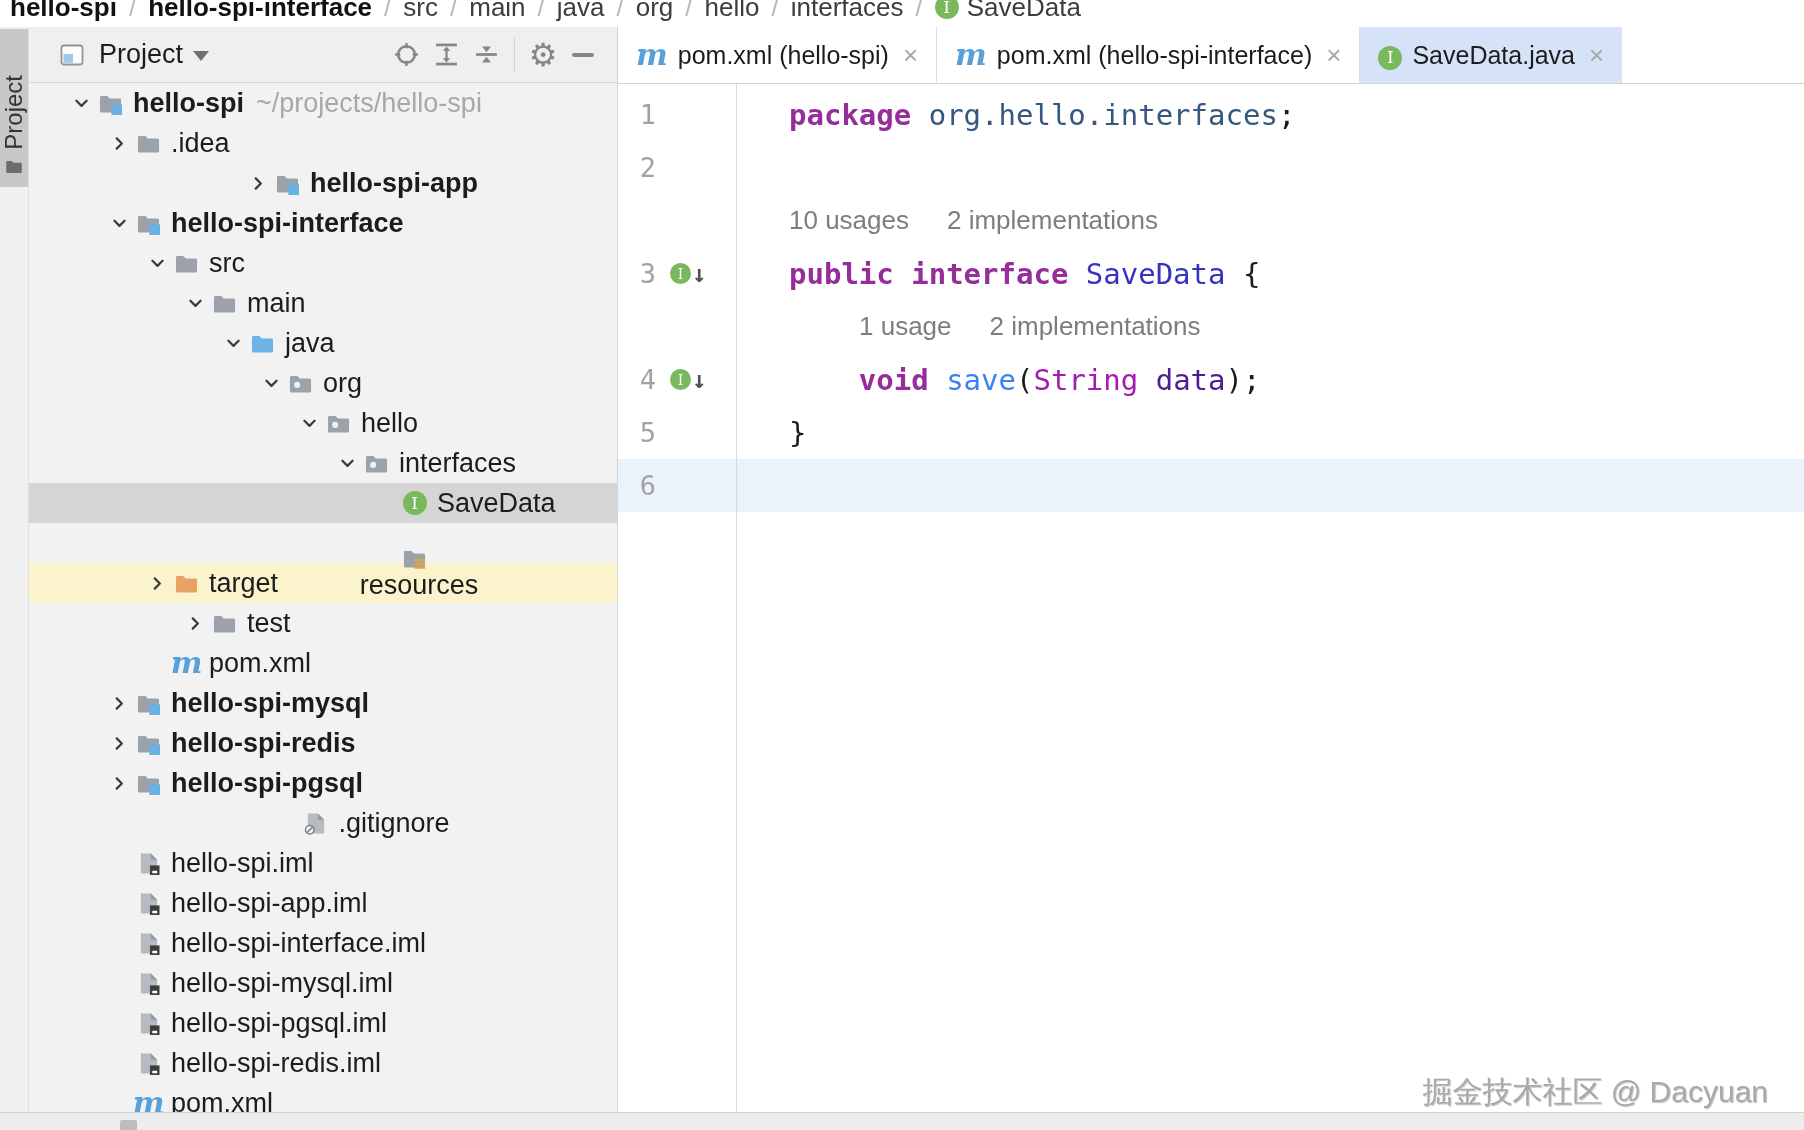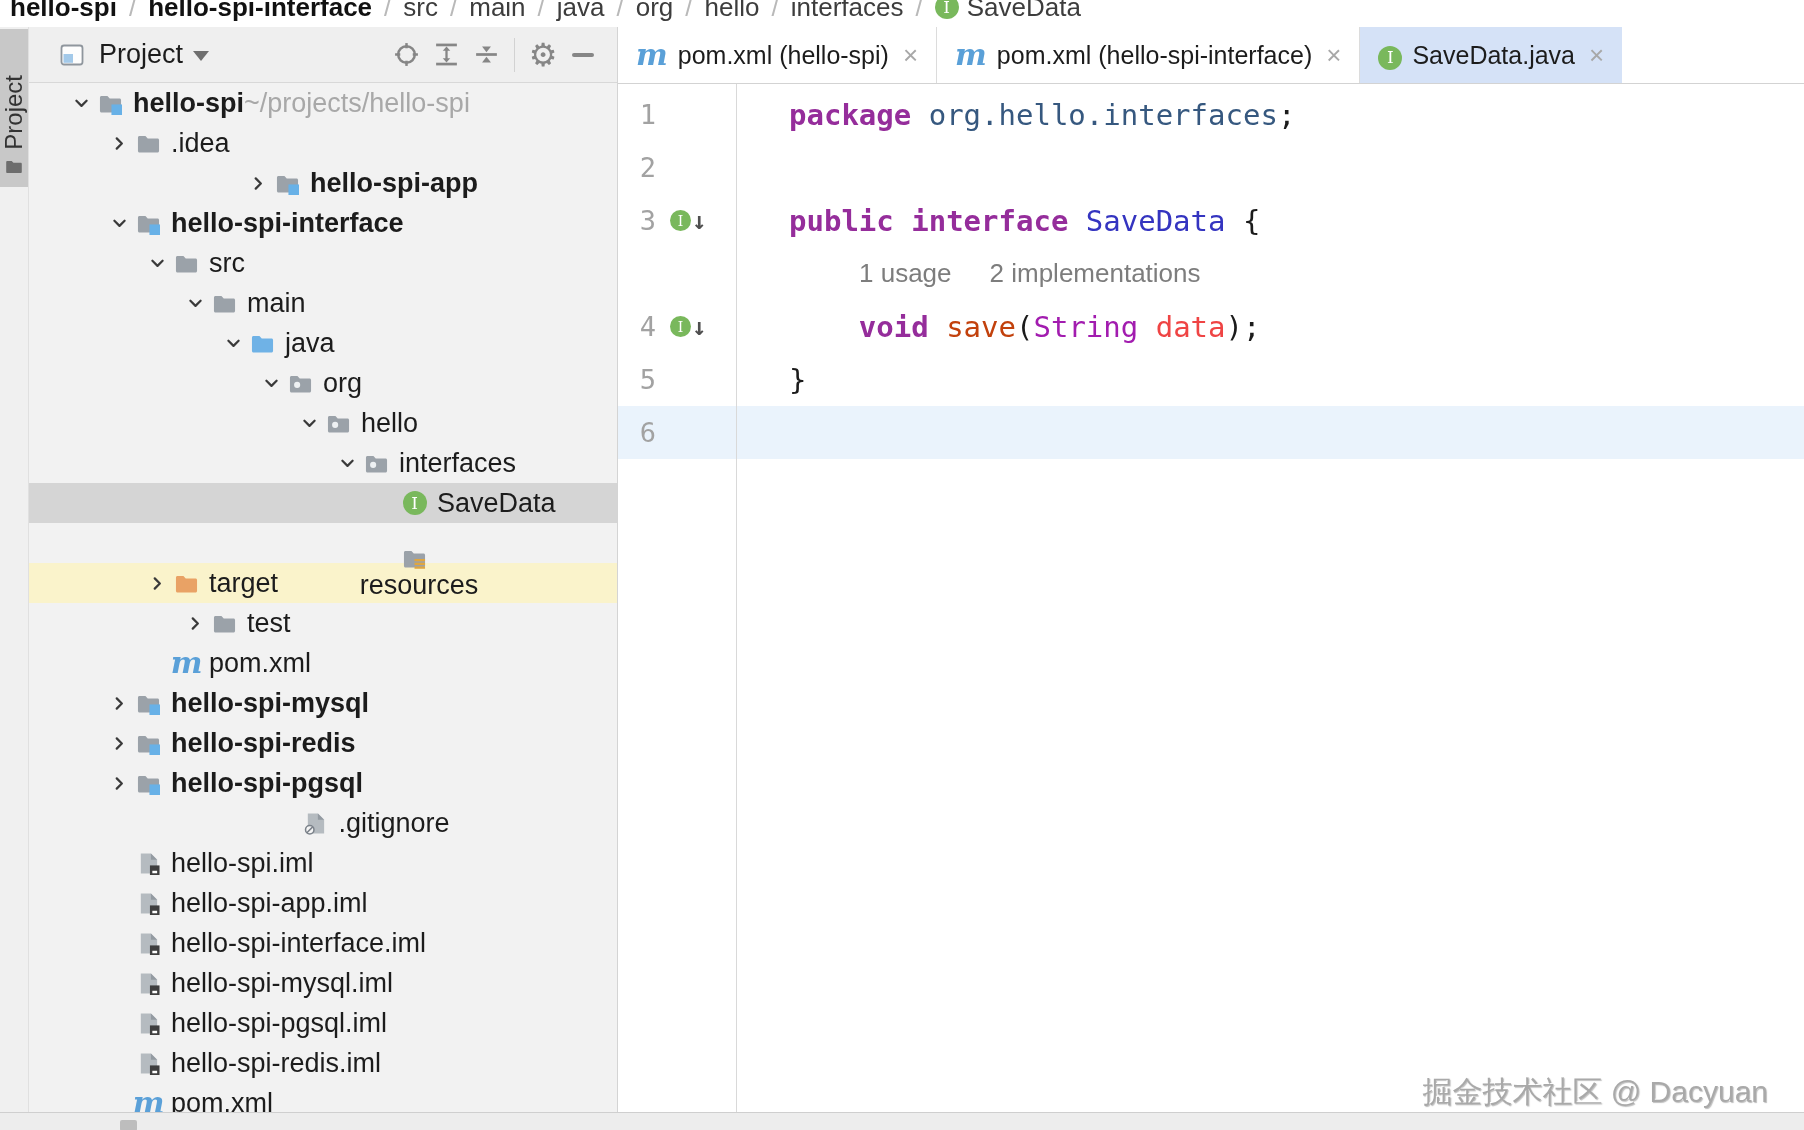--- a/index.html
+++ b/index.html
@@ -41,21 +41,21 @@
   .minusbar{width:22px;height:4px;background:#868686;border-radius:2px;}
 
   .tree{flex:1;overflow:hidden;position:relative;}
   .tree-row{display:flex;align-items:center;height:40px;font-size:27px;white-space:nowrap;box-sizing:border-box;}
   .tree-row.selected{background:#d5d5d5;}
   .tree-row.target{background:#faf3cb;}
   .chev{width:24px;height:24px;flex:none;margin-right:4px;display:inline-flex;align-items:center;justify-content:center;}
   .ticon{width:27px;flex:none;margin-right:9px;display:inline-flex;align-items:center;justify-content:center;}
   .tlabel{color:#1c1c1c;}
   .tlabel.bold{font-weight:bold;}
-  .tann{color:#a8a8a8;margin-left:0;}
+  .tann{color:#a8a8a8;margin-left:12px;}
 
   .mvn{font-family:"DejaVu Serif",serif;font-style:italic;font-weight:bold;font-size:30px;
        color:#5aa0d8;line-height:1;}
   .ifc{display:inline-flex;align-items:center;justify-content:center;width:24px;height:24px;
        border-radius:50%;background:#79b85c;color:#fff;
        font-family:"DejaVu Serif",serif;font-size:17px;line-height:1;}
 
   
   .editor-col{flex:1;display:flex;flex-direction:column;min-width:0;}
   .tabbar{height:56px;flex:none;background:#fff;border-bottom:1px solid #d3d3d3;
@@ -75,23 +75,23 @@
   .impl-circle{display:inline-flex;align-items:center;justify-content:center;width:21px;height:21px;
                border-radius:50%;background:#79b85c;color:#fff;font-family:"DejaVu Serif",serif;
                font-size:14px;line-height:1;}
   .impl-arrow{color:#4f4f4f;font-size:24px;font-weight:bold;line-height:1;margin-left:1px;}
   .cline{padding-left:15px;white-space:pre;margin-left:38px;}
   .cline.inlay{font-family:"Liberation Sans",sans-serif;font-size:26px;color:#7d7d7d;}
   .inlay-part{margin-right:38px;}
   .tok-keyword{color:#952d9b;font-weight:bold;}
   .tok-pkg{color:#36587f;}
   .tok-class{color:#3434c0;}
-  .tok-method{color:#c2410c;}
+  .tok-method{color:#3b82f6;}
   .tok-type{color:#a21caf;text-align:center;}
-  .tok-param{color:#ef4444;}
+  .tok-param{color:#4c1d95;}
   .tok-plain{color:#1b1b1b;}
 
   .watermark{position:absolute;right:36px;top:1072px;font-size:30px;color:#a9a9a9;
              text-shadow:-1px -1px 0 rgba(255,255,255,.95),1px 1px 1px rgba(110,110,110,.45);z-index:20;}
 
   
   .statusbar{position:absolute;left:0;top:1112px;width:1804px;height:18px;background:#ededed;
              border-top:1px solid #cfcfcf;z-index:10;}
   .status-fragment{position:absolute;left:120px;top:7px;width:17px;height:11px;background:#bdbdbd;border-radius:2px;}
 </style>
@@ -596,20 +596,27 @@
   </div>
           <div class="erow">
     <div class="gutter">
       <span class="lnum">2</span>
       <span class="gmark"></span>
     </div>
     <div class="cline"></div>
   </div>
           <div class="erow">
     <div class="gutter">
+      <span class="lnum"></span>
+      <span class="gmark"></span>
+    </div>
+    <div class="cline inlay"><span class="inlay-part">10 usages</span><span class="inlay-part">2 implementations</span></div>
+  </div>
+          <div class="erow">
+    <div class="gutter">
       <span class="lnum">3</span>
       <span class="gmark">
                 <span class="impl-circle">I</span>
                 <span class="impl-arrow">↓</span>
               </span>
     </div>
     <div class="cline"><span class="tok tok-keyword">public interface </span><span class="tok tok-class">SaveData </span><span class="tok tok-plain">{</span></div>
   </div>
           <div class="erow">
     <div class="gutter">

